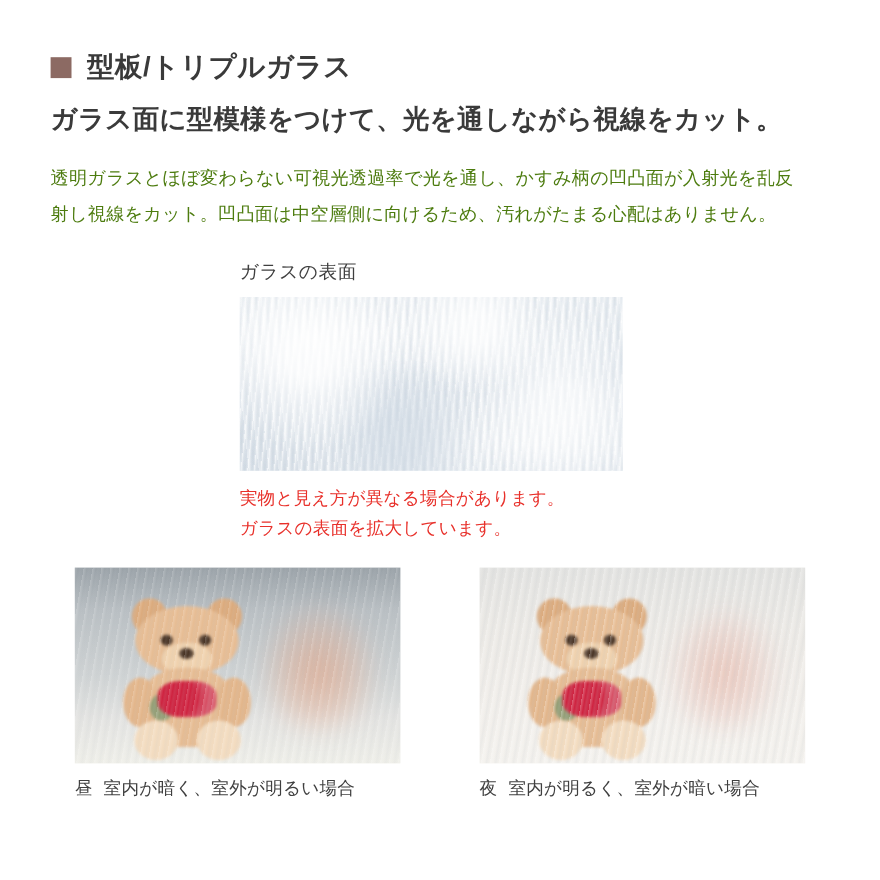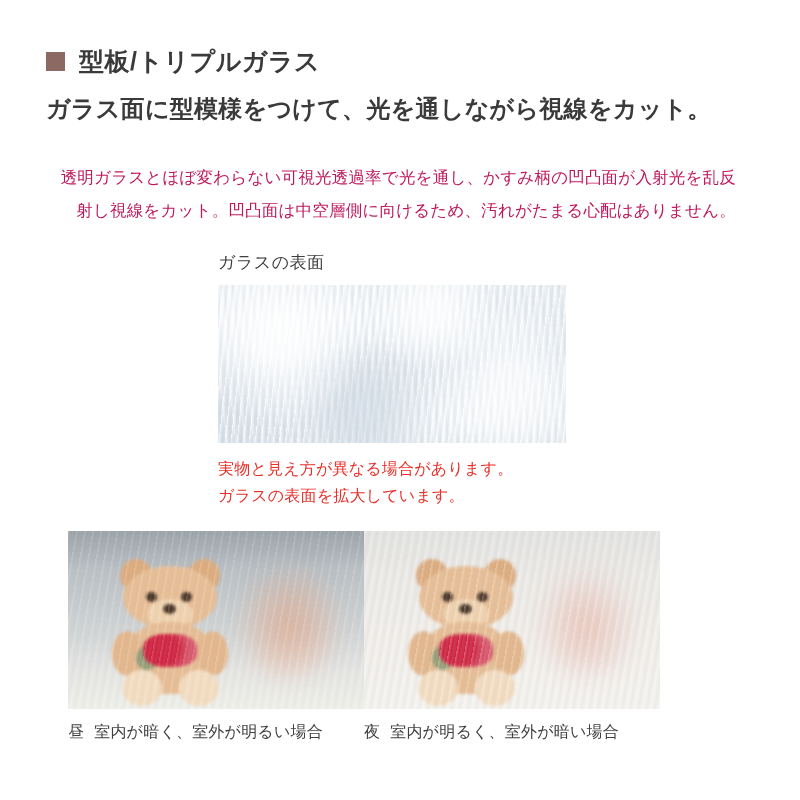--- a/index.html
+++ b/index.html
@@ -47,27 +47,26 @@
   .subtitle {
     margin-top: 17px;
     font-size: 24px;
     font-weight: bold;
     color: #3a3a3a;
     letter-spacing: 0.3px;
     line-height: 1.3;
   }
 
   .body-text {
-    margin-top: 37px;
+    margin-top: 22px;
     font-size: 16.5px;
     line-height: 2.0;
-    color: #be185d;
+    color: #4d7c0f;
     letter-spacing: 0.2px;
     width: 690px;
-    text-align: right;
   }
 
   
   .sample-block {
     margin-top: 24px;
     padding-left: 172px;
   }
   .sample-caption {
     font-size: 17px;
     color: #3f3f3f;
@@ -108,20 +107,21 @@
     margin-top: 12px;
     color: #e8302a;
     font-size: 16px;
     line-height: 1.7;
     letter-spacing: 0.2px;
   }
 
   
   .photos {
     display: flex;
+    gap: 72px;
     padding-left: 22px;
     margin-top: 22px;
   }
   .photo-col {
     width: 296px;
   }
   .photo {
     width: 296px;
     height: 178px;
     position: relative;

